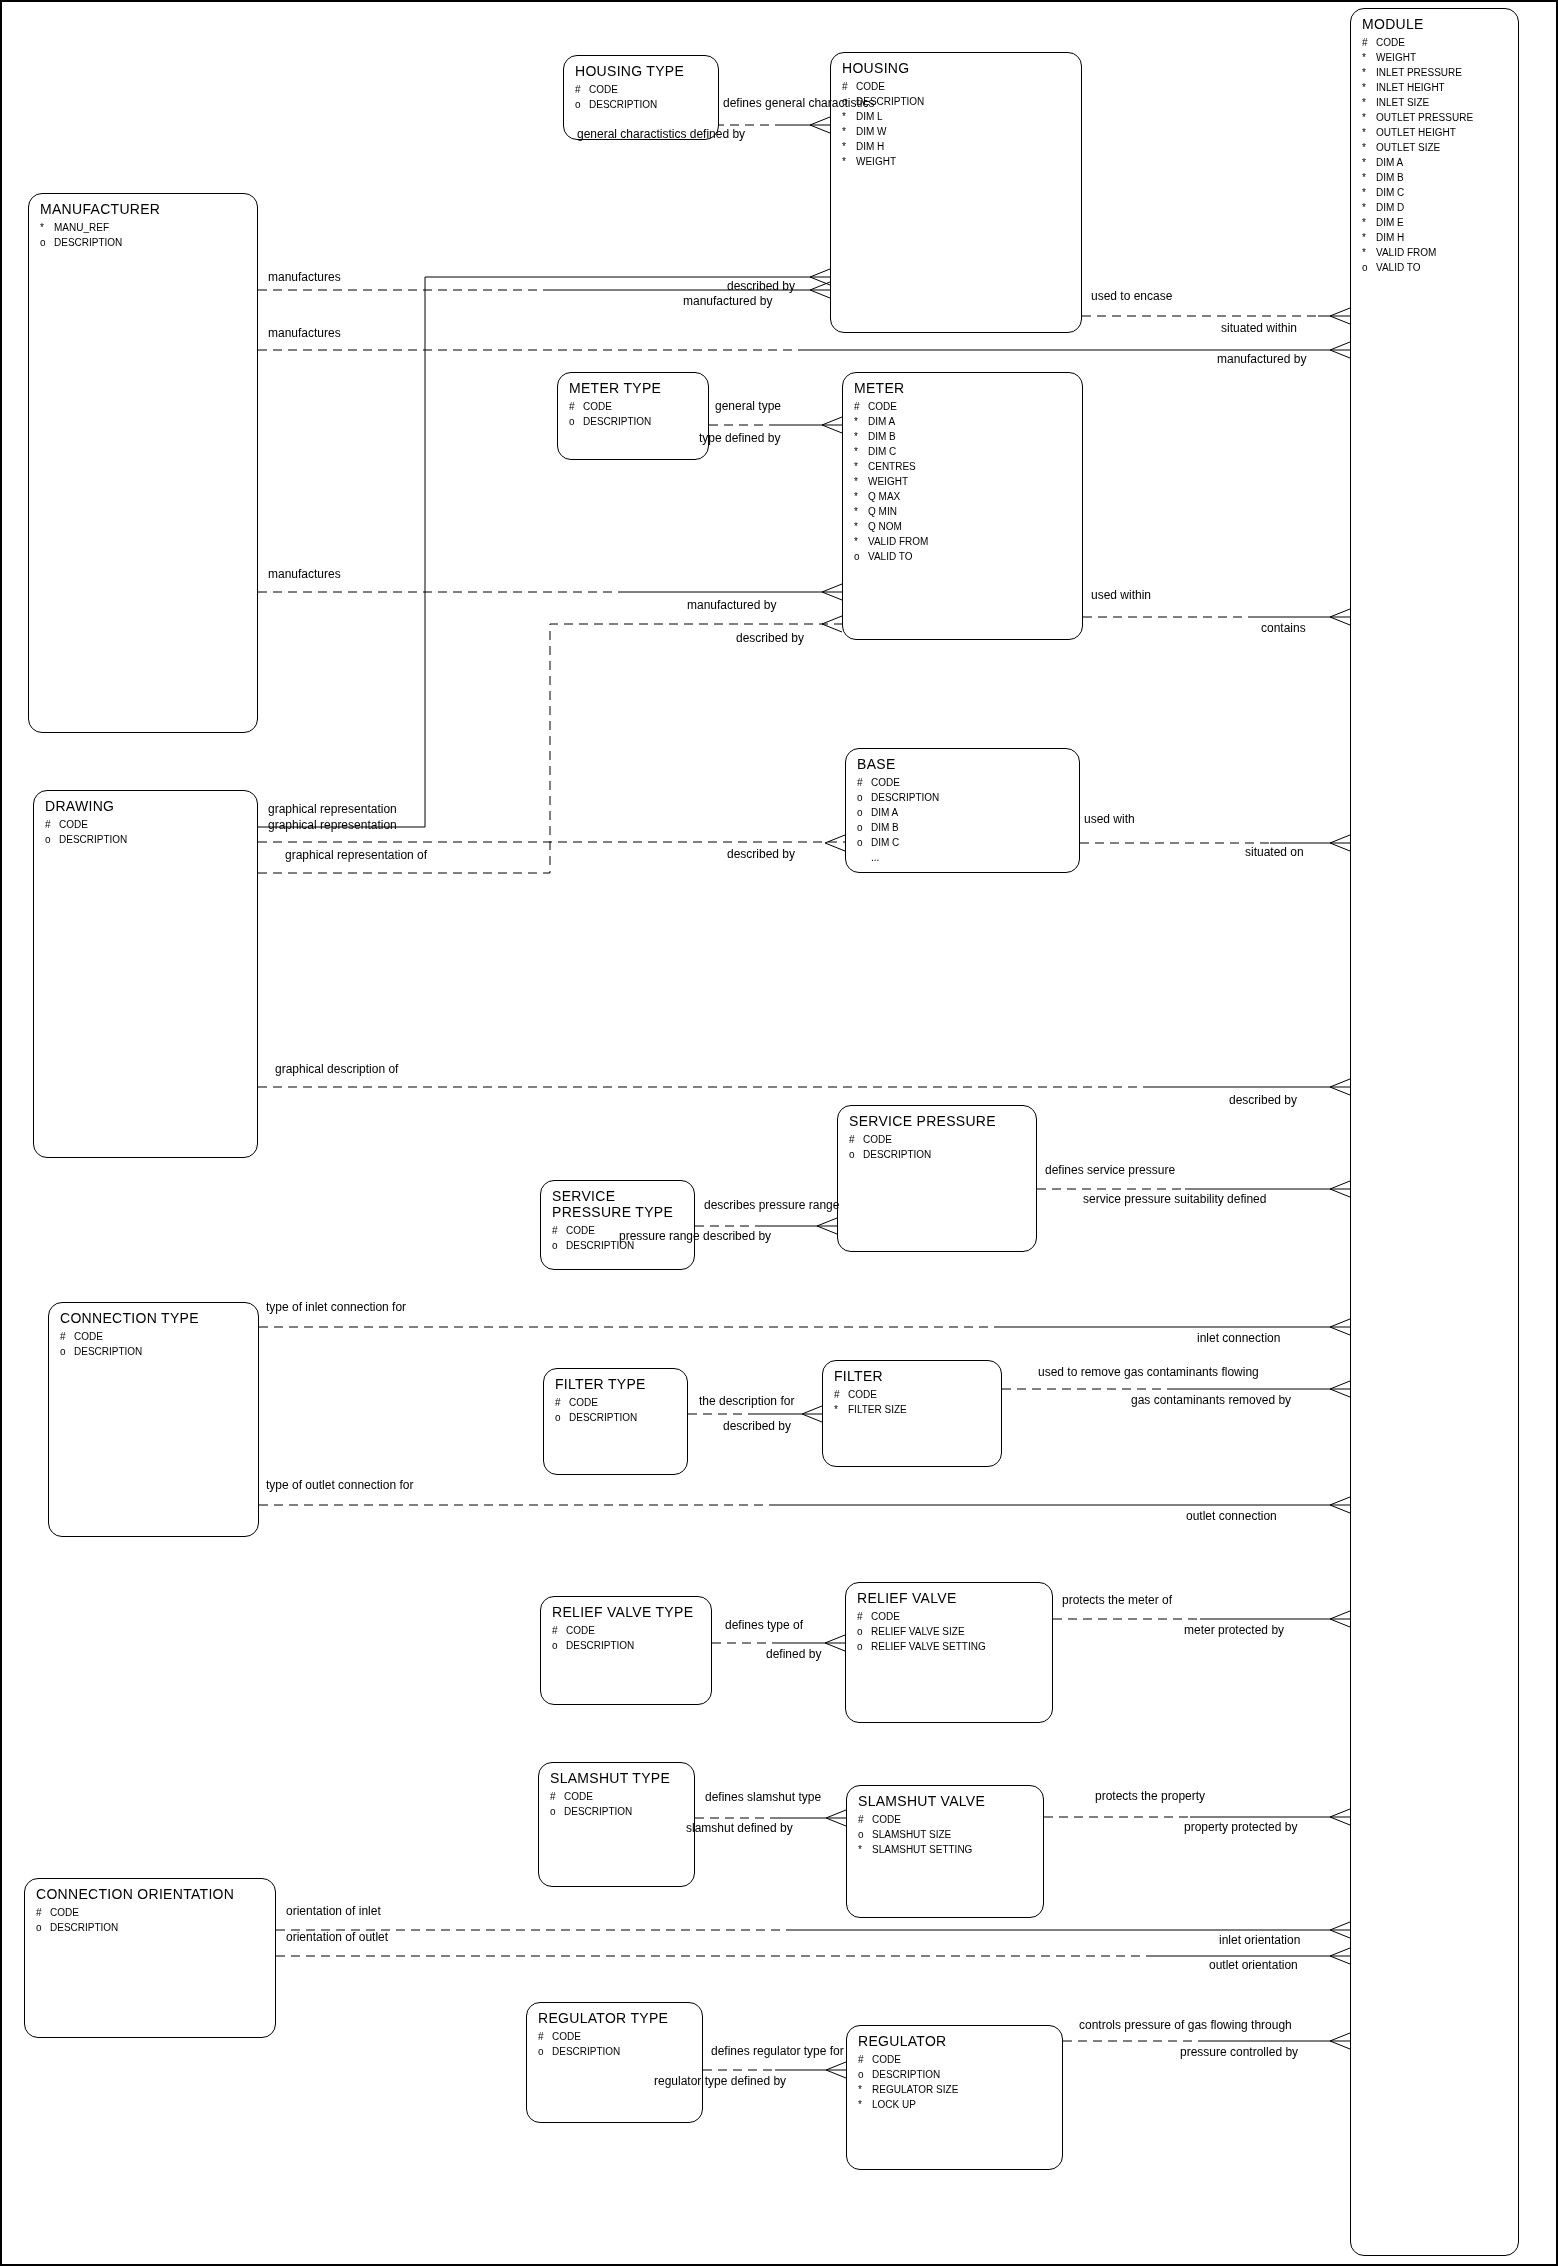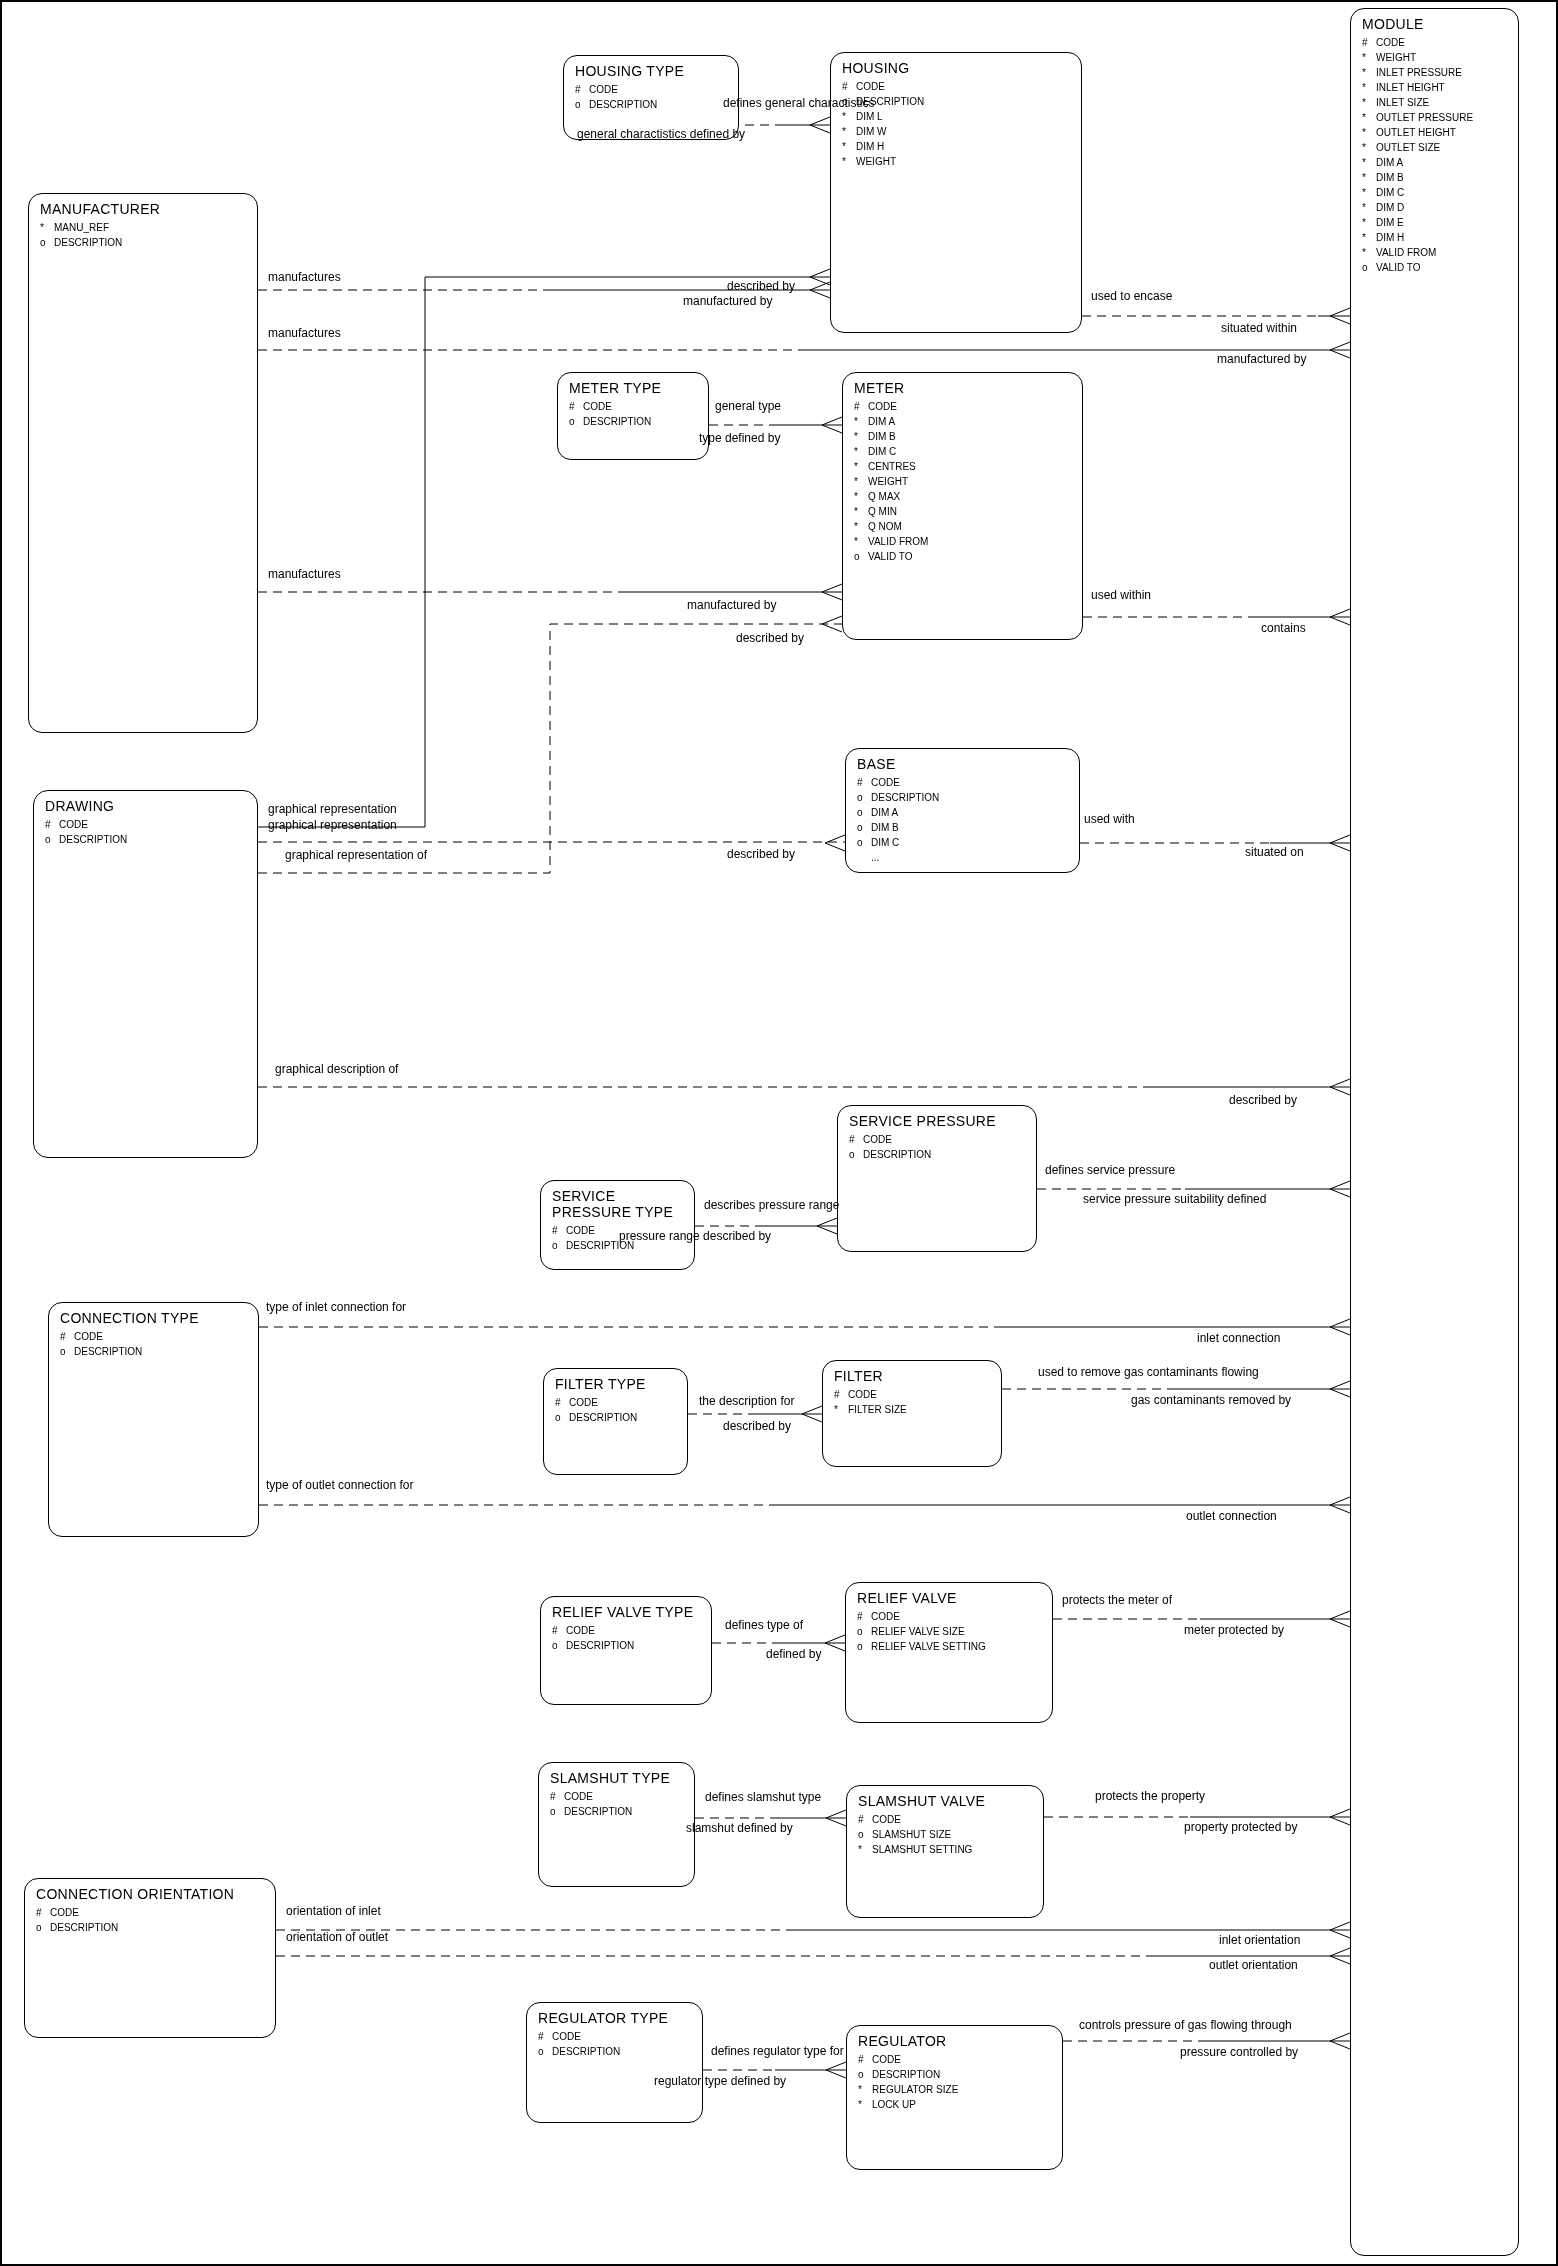--- a/index.html
+++ b/index.html
@@ -106,21 +106,21 @@
       <div class="attr"><span class="opt">*</span><span>OUTLET SIZE</span></div>
       <div class="attr"><span class="opt">*</span><span>DIM A</span></div>
       <div class="attr"><span class="opt">*</span><span>DIM B</span></div>
       <div class="attr"><span class="opt">*</span><span>DIM C</span></div>
       <div class="attr"><span class="opt">*</span><span>DIM D</span></div>
       <div class="attr"><span class="opt">*</span><span>DIM E</span></div>
       <div class="attr"><span class="opt">*</span><span>DIM H</span></div>
       <div class="attr"><span class="opt">*</span><span>VALID FROM</span></div>
       <div class="attr"><span class="opt">o</span><span>VALID TO</span></div>
     </div>
-    <div class="entity" style="left: 563px; top: 55px; width: 176px; height: 85px;">
+    <div class="entity" style="left: 563px; top: 55px; width: 156px; height: 85px;">
       <div class="etitle">HOUSING TYPE</div>
       <div class="attr"><span class="opt">#</span><span>CODE</span></div>
       <div class="attr"><span class="opt">o</span><span>DESCRIPTION</span></div>
     </div>
     <div class="entity" style="left: 830px; top: 52px; width: 252px; height: 281px;">
       <div class="etitle">HOUSING</div>
       <div class="attr"><span class="opt">#</span><span>CODE</span></div>
       <div class="attr"><span class="opt">o</span><span>DESCRIPTION</span></div>
       <div class="attr"><span class="opt">*</span><span>DIM L</span></div>
       <div class="attr"><span class="opt">*</span><span>DIM W</span></div>
@@ -144,21 +144,21 @@
       <div class="attr"><span class="opt">*</span><span>DIM B</span></div>
       <div class="attr"><span class="opt">*</span><span>DIM C</span></div>
       <div class="attr"><span class="opt">*</span><span>CENTRES</span></div>
       <div class="attr"><span class="opt">*</span><span>WEIGHT</span></div>
       <div class="attr"><span class="opt">*</span><span>Q MAX</span></div>
       <div class="attr"><span class="opt">*</span><span>Q MIN</span></div>
       <div class="attr"><span class="opt">*</span><span>Q NOM</span></div>
       <div class="attr"><span class="opt">*</span><span>VALID FROM</span></div>
       <div class="attr"><span class="opt">o</span><span>VALID TO</span></div>
     </div>
-    <div class="entity" style="left: 33px; top: 790px; width: 225px; height: 368px; border-radius: 15px;">
+    <div class="entity" style="left: 33px; top: 790px; width: 225px; height: 368px;">
       <div class="etitle">DRAWING</div>
       <div class="attr"><span class="opt">#</span><span>CODE</span></div>
       <div class="attr"><span class="opt">o</span><span>DESCRIPTION</span></div>
     </div>
     <div class="entity" style="left: 845px; top: 748px; width: 235px; height: 125px;">
       <div class="etitle">BASE</div>
       <div class="attr"><span class="opt">#</span><span>CODE</span></div>
       <div class="attr"><span class="opt">o</span><span>DESCRIPTION</span></div>
       <div class="attr"><span class="opt">o</span><span>DIM A</span></div>
       <div class="attr"><span class="opt">o</span><span>DIM B</span></div>

